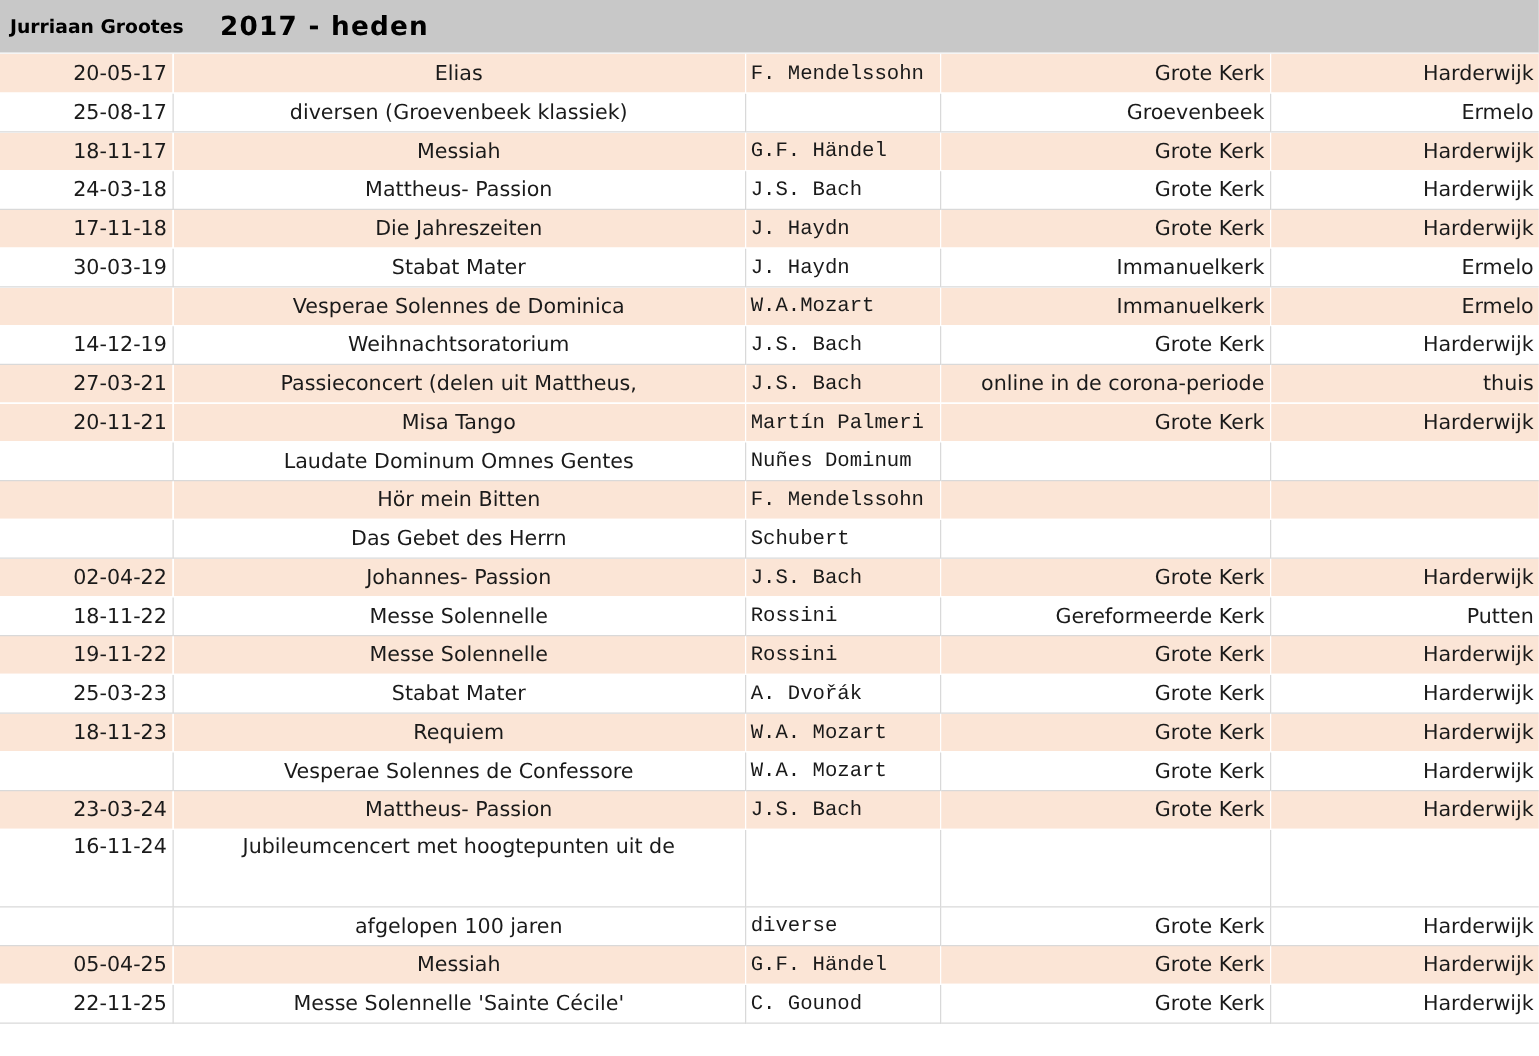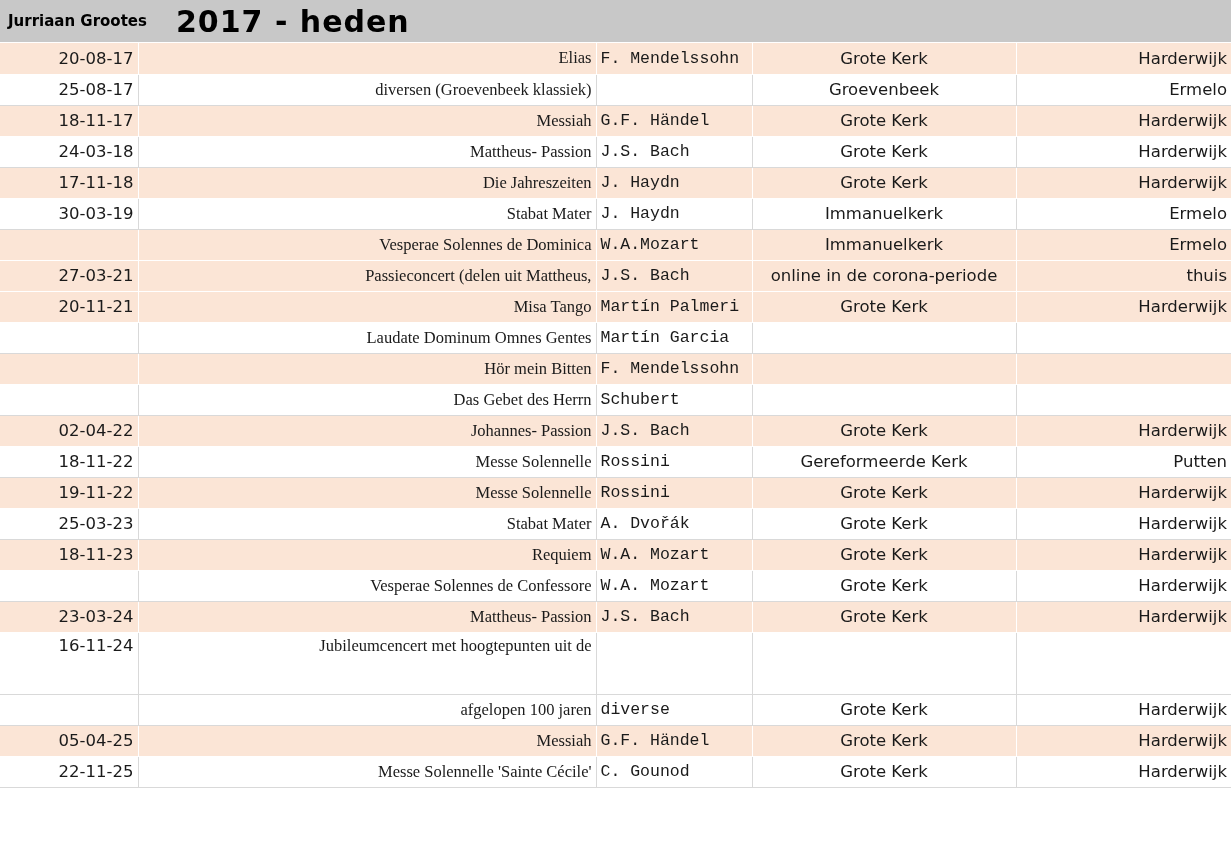--- a/index.html
+++ b/index.html
@@ -28,21 +28,21 @@
   .header-name {
     width: 176px;
     padding-left: 8px;
     box-sizing: border-box;
     font-size: 15px;
     font-weight: bold;
     color: #000000;
     white-space: nowrap;
   }
   .header-title {
-    font-size: 30px;
+    font-size: 21px;
     font-weight: bold;
     color: #000000;
     letter-spacing: 1px;
     white-space: nowrap;
   }
   table.concerts {
     border-collapse: collapse;
     table-layout: fixed;
     width: 1231px;
   }
@@ -68,33 +68,32 @@
     border-right: 1px solid #d9d9d9;
     border-bottom: 1px solid #d9d9d9;
   }
   .c-date {
     width: 138px;
     text-align: right;
     padding-right: 6px;
   }
   .c-work {
     width: 458px;
-    text-align: right;
-    padding-left: 6px;
-    font-family: Liberation Serif, serif;
+    text-align: center;
+    padding-left: 6px;
   }
   .c-composer {
     width: 156px;
     text-align: left;
     padding-left: 6px;
     font-family: Liberation Mono, monospace;
   }
   .c-venue {
     width: 264px;
-    text-align: center;
+    text-align: right;
     padding-left: 6px;
   }
   .c-city {
     width: 215px;
     text-align: right;
     padding-left: 6px;
     border-right: none !important;
   }
   td.grey-text {
     color: #7f7f7f;
@@ -115,21 +114,21 @@
 <div class="sheet">
 
   <div class="header-row">
     <div class="header-name">Jurriaan Grootes</div>
     <div class="header-title">2017 - heden</div>
   </div>
 
   <table class="concerts">
     <tbody>
         <tr class="shade">
-          <td class="c-date">20-08-17</td>
+          <td class="c-date">20-05-17</td>
           <td class="c-work">Elias</td>
           <td class="c-composer">F. Mendelssohn</td>
           <td class="c-venue">Grote Kerk</td>
           <td class="c-city">Harderwijk</td>
         </tr>
         <tr class="plain">
           <td class="c-date">25-08-17</td>
           <td class="c-work">diversen (Groevenbeek klassiek)</td>
           <td class="c-composer"></td>
           <td class="c-venue">Groevenbeek</td>
@@ -163,38 +162,45 @@
           <td class="c-venue">Immanuelkerk</td>
           <td class="c-city">Ermelo</td>
         </tr>
         <tr class="shade">
           <td class="c-date"></td>
           <td class="c-work">Vesperae Solennes de Dominica</td>
           <td class="c-composer">W.A.Mozart</td>
           <td class="c-venue">Immanuelkerk</td>
           <td class="c-city">Ermelo</td>
         </tr>
+        <tr class="plain">
+          <td class="c-date">14-12-19</td>
+          <td class="c-work">Weihnachtsoratorium</td>
+          <td class="c-composer">J.S. Bach</td>
+          <td class="c-venue">Grote Kerk</td>
+          <td class="c-city">Harderwijk</td>
+        </tr>
         <tr class="shade">
           <td class="c-date">27-03-21</td>
           <td class="c-work">Passieconcert (delen uit Mattheus,</td>
           <td class="c-composer">J.S. Bach</td>
           <td class="c-venue">online in de corona-periode</td>
           <td class="c-city">thuis</td>
         </tr>
         <tr class="shade">
           <td class="c-date">20-11-21</td>
           <td class="c-work grey-text">Misa Tango</td>
           <td class="c-composer">Martín Palmeri</td>
           <td class="c-venue">Grote Kerk</td>
           <td class="c-city">Harderwijk</td>
         </tr>
         <tr class="plain">
           <td class="c-date"></td>
           <td class="c-work">Laudate Dominum Omnes Gentes</td>
-          <td class="c-composer grey-text">Martín Garcia</td>
+          <td class="c-composer grey-text">Nuñes Dominum</td>
           <td class="c-venue"></td>
           <td class="c-city"></td>
         </tr>
         <tr class="shade">
           <td class="c-date"></td>
           <td class="c-work">Hör mein Bitten</td>
           <td class="c-composer">F. Mendelssohn</td>
           <td class="c-venue"></td>
           <td class="c-city"></td>
         </tr>

